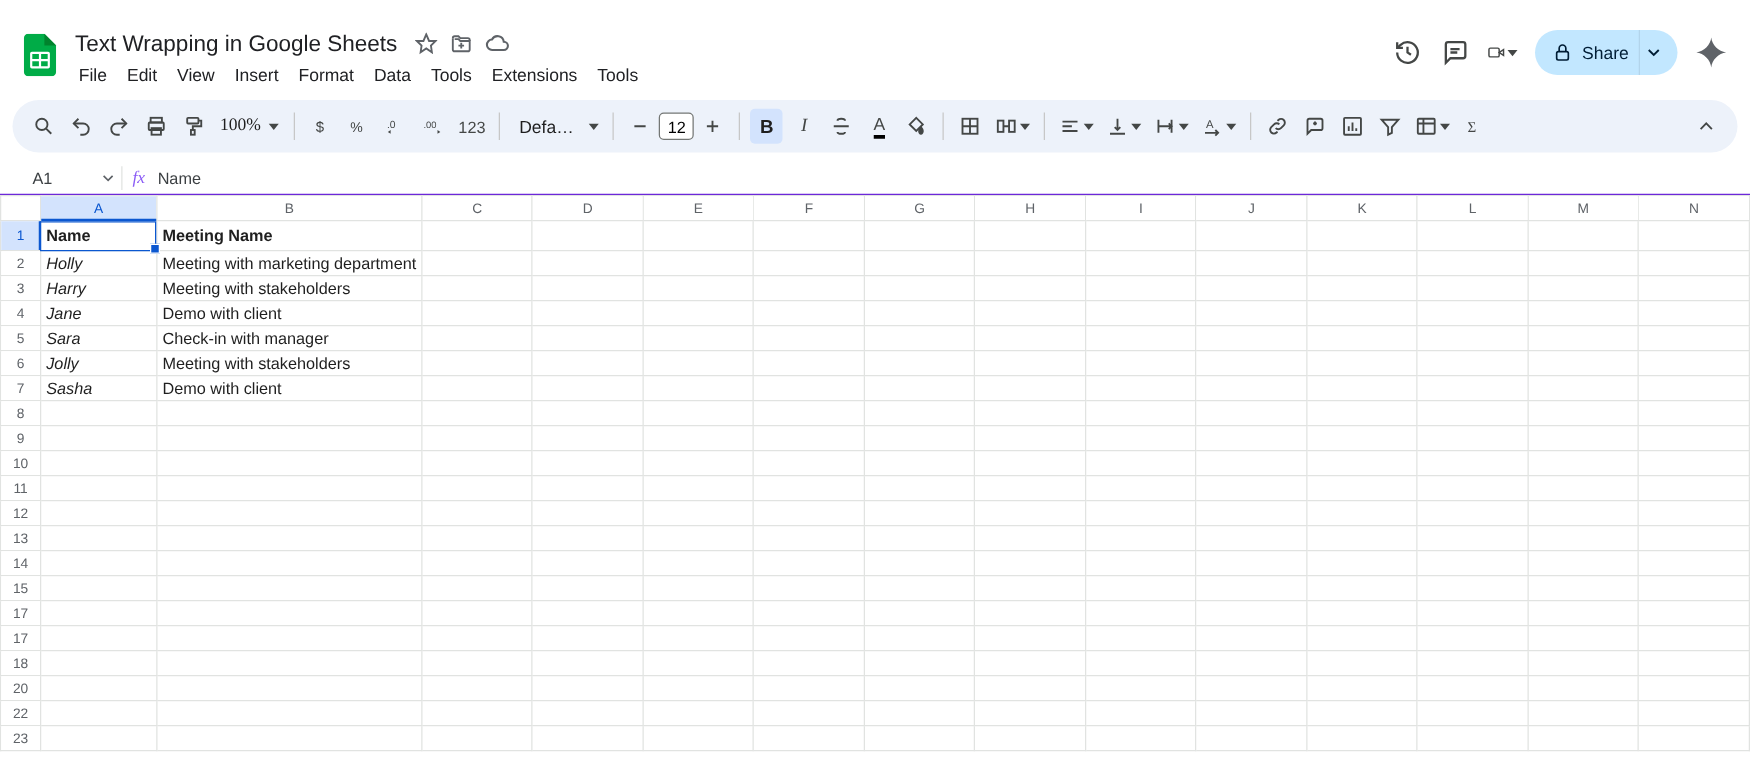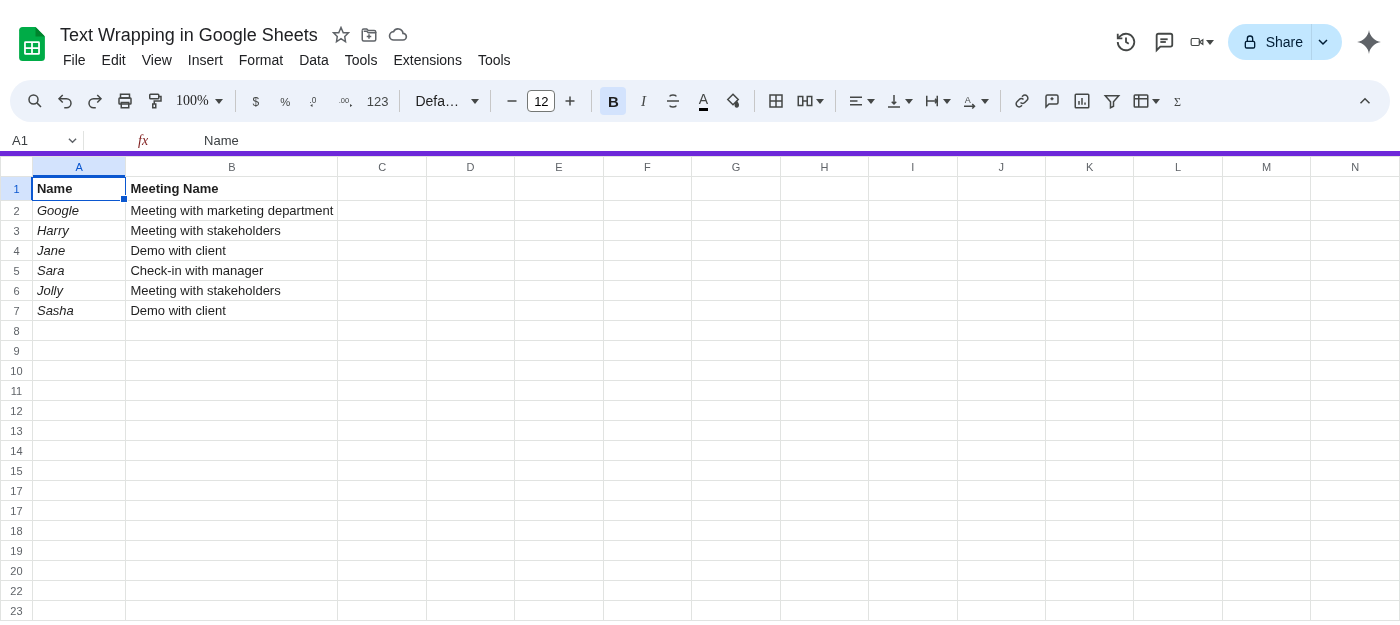--- a/index.html
+++ b/index.html
@@ -30,23 +30,23 @@
   .tsep { width:1px; height:22px; background:#c7c7c7; margin:0 4px;}
   .zoom { font-size:14px; color:#1f1f1f; padding:0 4px; display:flex; align-items:center; gap:4px;font-family:Liberation Serif, serif;}
   .font-sel { font-size:14px; color:#1f1f1f; padding:0 4px; width:64px; white-space:nowrap; overflow:hidden; text-overflow:ellipsis;}
   .font-size-box { display:flex; align-items:center; gap:2px;}
   .fs-input { width:28px; height:22px; border:1px solid #747775; border-radius:4px; text-align:center; font-size:13px; background:#fff;}
   .under-red { border-bottom:3px solid #000; padding-bottom:1px;}
   .tdrop::after{ content:""; border-left:4px solid transparent; border-right:4px solid transparent; border-top:5px solid #444746; margin-left:2px;}
   .toolbar-right { margin-left:auto; display:flex; align-items:center;}
 
   
-  .fx-row { display:flex; align-items:center; height:26px; border-bottom:5px solid #6d28d9; margin-top:8px; padding-left:6px;gap:46px;}
+  .fx-row { display:flex; align-items:center; height:26px; border-bottom:1px solid #6d28d9; margin-top:8px; padding-left:20px;}
   .name-box { width:78px; font-size:13px; color:#3c4043; padding:2px 6px; display:flex; align-items:center; justify-content:space-between; border-right:1px solid #e1e3e1; margin-right:8px;}
-  .fx-icon { font-style:italic; color:#7f1d1d; font-size:14px; margin-right:10px; font-family:serif;}
+  .fx-icon { font-style:italic; color:#8b5cf6; font-size:14px; margin-right:10px; font-family:serif;}
   .fx-val { font-size:13px; color:#3c4043;}
 
   
   .grid-area { position:relative; height:calc(625px - 140px); overflow:hidden;}
   table.sheet { border-collapse:collapse; table-layout:fixed; font-size:13px;}
   .sheet th, .sheet td { border:1px solid #e1e3e1; height:20px; background:#fff; font-weight:normal;}
   .sheet th.colhdr { background:#fff; text-align:center; color:#5f6368; font-size:11px; height:20px; position:relative;}
   .sheet th.colhdr.sel { background:#d3e3fd; color:#0b57d0;}
   .sheet th.colhdr.sel::after{content:""; position:absolute; left:0; right:0; bottom:-1px; height:2px; background:#0b57d0;}
   .sheet th.rowhdr { background:#fff; text-align:center; color:#5f6368; font-size:11px; width:34px;}
@@ -398,21 +398,21 @@
           <td class=""></td>
           <td class=""></td>
           <td class=""></td>
           <td class=""></td>
           <td class=""></td>
           <td class=""></td>
           <td class=""></td>
         </tr>
         <tr class="data-row">
           <th class="rowhdr">2</th>
-          <td class="colA">Google</td>
+          <td class="colA">Holly</td>
           <td class="">Meeting with marketing department</td>
           <td class=""></td>
           <td class=""></td>
           <td class=""></td>
           <td class=""></td>
           <td class=""></td>
           <td class=""></td>
           <td class=""></td>
           <td class=""></td>
           <td class=""></td>
@@ -670,37 +670,20 @@
           <td class=""></td>
           <td class=""></td>
           <td class=""></td>
           <td class=""></td>
           <td class=""></td>
           <td class=""></td>
           <td class=""></td>
         </tr>
         <tr class="data-row">
           <th class="rowhdr">18</th>
-          <td class="colA"></td>
-          <td class=""></td>
-          <td class=""></td>
-          <td class=""></td>
-          <td class=""></td>
-          <td class=""></td>
-          <td class=""></td>
-          <td class=""></td>
-          <td class=""></td>
-          <td class=""></td>
-          <td class=""></td>
-          <td class=""></td>
-          <td class=""></td>
-          <td class=""></td>
-        </tr>
-        <tr class="data-row">
-          <th class="rowhdr">19</th>
           <td class="colA"></td>
           <td class=""></td>
           <td class=""></td>
           <td class=""></td>
           <td class=""></td>
           <td class=""></td>
           <td class=""></td>
           <td class=""></td>
           <td class=""></td>
           <td class=""></td>

